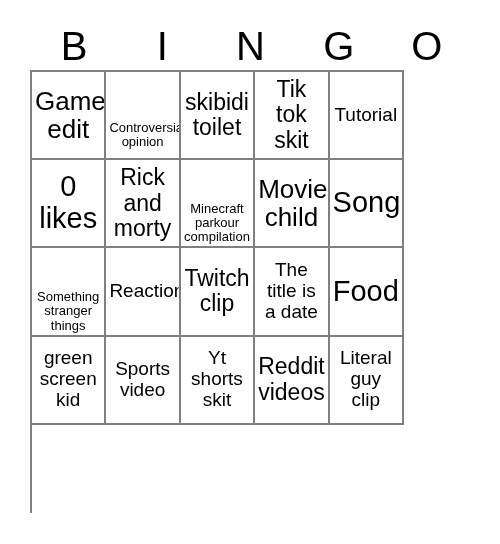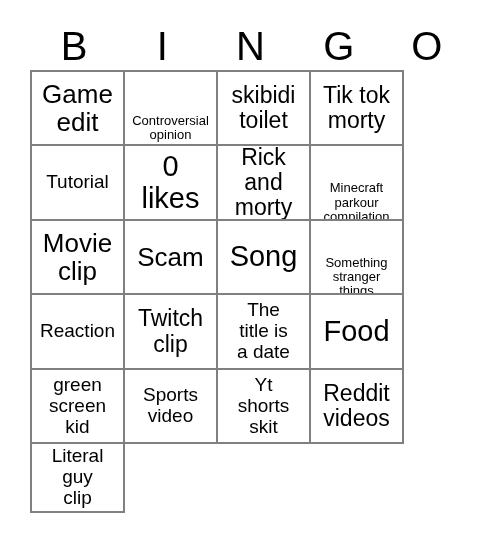--- a/index.html
+++ b/index.html
@@ -47,21 +47,21 @@
   .grid {
     position: absolute;
     left: 30px;
     top: 70px;
     width: 374px;
     height: 443px;
     box-sizing: border-box;
     border-top: 2px solid #808080;
     border-left: 2px solid #808080;
     display: grid;
-    grid-template-columns: repeat(4, 1fr);
+    grid-template-columns: repeat(5, 1fr);
     grid-template-rows: repeat(5, 1fr);
     background: #ffffff;
   }
 
   .cell {
     box-sizing: border-box;
     border-right: 2px solid #808080;
     border-bottom: 2px solid #808080;
     display: flex;
     align-items: center;
@@ -108,21 +108,21 @@
     <div class="cell sz-xs">
         <span class="cell-text">Controversial
 opinion</span>
       </div>
     <div class="cell sz-md">
         <span class="cell-text">skibidi
 toilet</span>
       </div>
     <div class="cell sz-md">
         <span class="cell-text">Tik tok
-morty</span>
+skit</span>
       </div>
     <div class="cell sz-sm">
         <span class="cell-text">Tutorial</span>
       </div>
 
     <div class="cell sz-xl">
         <span class="cell-text">0
 likes</span>
       </div>
     <div class="cell sz-md">
@@ -130,24 +130,21 @@
 and
 morty</span>
       </div>
     <div class="cell sz-xs">
         <span class="cell-text">Minecraft
 parkour
 compilation</span>
       </div>
     <div class="cell sz-lg">
         <span class="cell-text">Movie
-clip</span>
-      </div>
-    <div class="cell sz-lg">
-        <span class="cell-text">Scam</span>
+child</span>
       </div>
 
     <div class="cell sz-xl">
         <span class="cell-text">Song</span>
       </div>
     <div class="cell sz-xs">
         <span class="cell-text">Something
 stranger
 things</span>
       </div>

